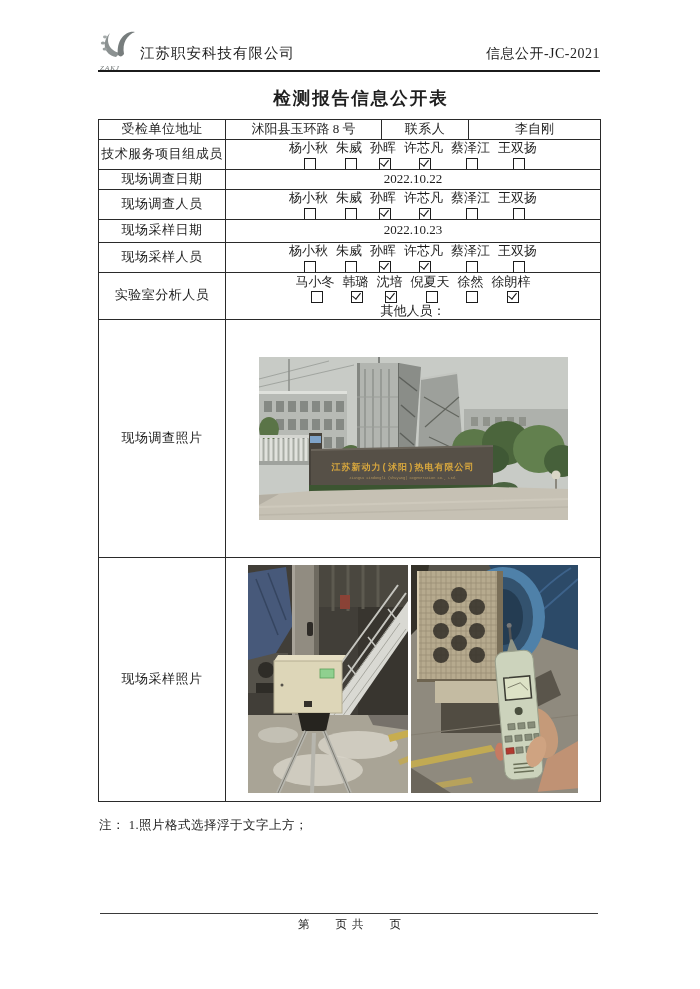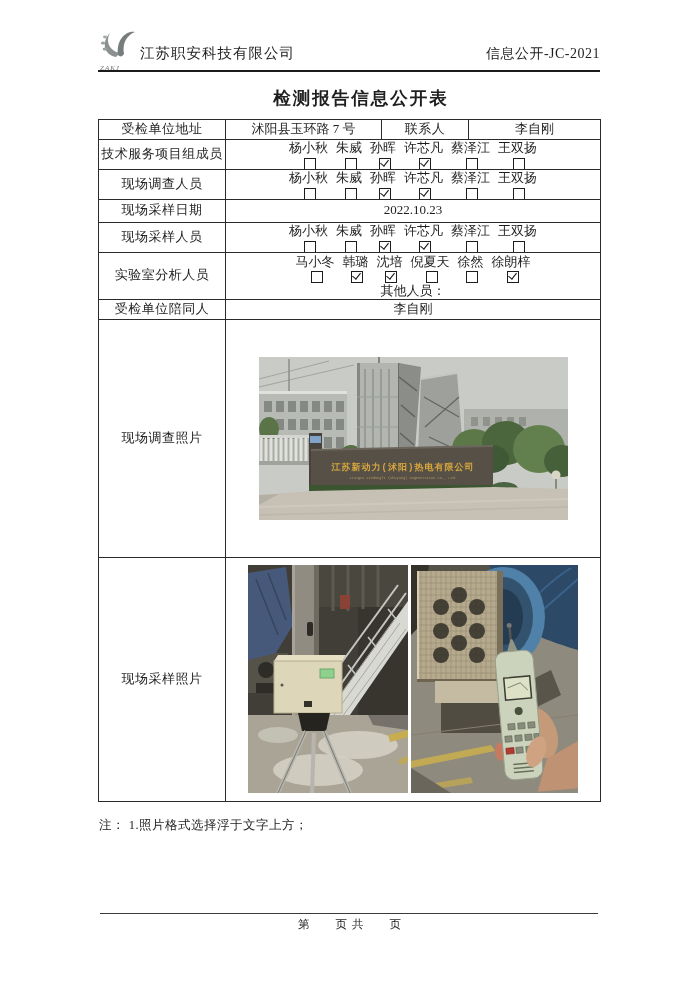--- a/index.html
+++ b/index.html
@@ -65,21 +65,21 @@
   <table class="form">
     <colgroup>
         <col style="width:127px">
         <col style="width:156px">
         <col style="width:87px">
         <col style="width:132px">
       </colgroup>
     <tbody>
     <tr style="height:20px">
       <td class="lbl">受检单位地址</td>
-      <td>沭阳县玉环路 7 号</td>
+      <td>沭阳县玉环路 8 号</td>
       <td class="lbl">联系人</td>
       <td>李自刚</td>
     </tr>
     <tr style="height:19px">
       <td class="lbl">技术服务项目组成员</td>
       <td colspan="3" class="left"><span class="member">
               <span>杨小秋</span>
               <span class="cb"></span>
             </span><span class="member">
               <span>朱威</span>
@@ -90,20 +90,24 @@
             </span><span class="member">
               <span>许芯凡</span>
               <span class="cb checked"></span>
             </span><span class="member">
               <span>蔡泽江</span>
               <span class="cb"></span>
             </span><span class="member">
               <span>王双扬</span>
               <span class="cb"></span>
             </span></td>
+    </tr>
+    <tr style="height:20px">
+      <td class="lbl">现场调查日期</td>
+      <td colspan="3">2022.10.22</td>
     </tr>
     <tr style="height:19px">
       <td class="lbl">现场调查人员</td>
       <td colspan="3" class="left"><span class="member">
               <span>杨小秋</span>
               <span class="cb"></span>
             </span><span class="member">
               <span>朱威</span>
               <span class="cb"></span>
             </span><span class="member">
@@ -163,24 +167,20 @@
                 <span class="cb"></span>
               </span><span class="member">
                 <span>徐然</span>
                 <span class="cb"></span>
               </span><span class="member">
                 <span>徐朗梓</span>
                 <span class="cb checked"></span>
               </span></div>
         <div class="lab-line">其他人员：</div>
       </td>
-    </tr>
-    <tr style="height:20px">
-      <td class="lbl">受检单位陪同人</td>
-      <td colspan="3">李自刚</td>
     </tr>
 
     <tr style="height:238px">
       <td class="lbl">现场调查照片</td>
       <td colspan="3">
         <div class="photo-wrap">
         <svg width="309" height="163" viewBox="0 0 309 163">
           <rect width="309" height="163" fill="#c8cbc6"></rect>
           <path d="M0 22 L70 4 M0 30 L95 8" stroke="#979a95" stroke-width="0.8" fill="none"></path>
           <path d="M30 2 V50" stroke="#8b8e89" stroke-width="1.5"></path>

